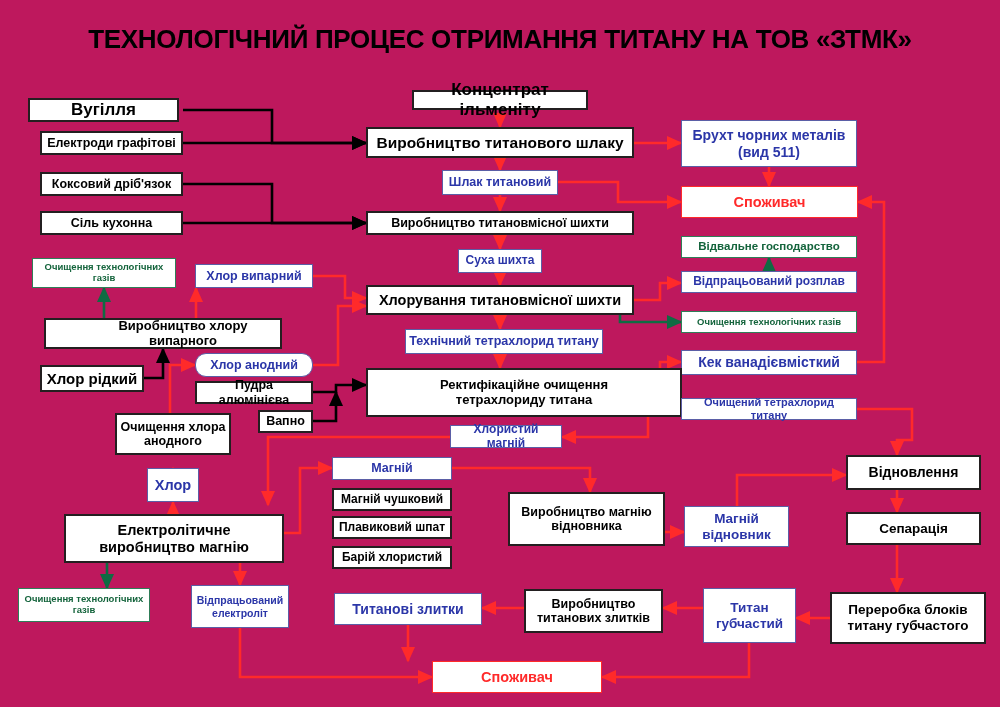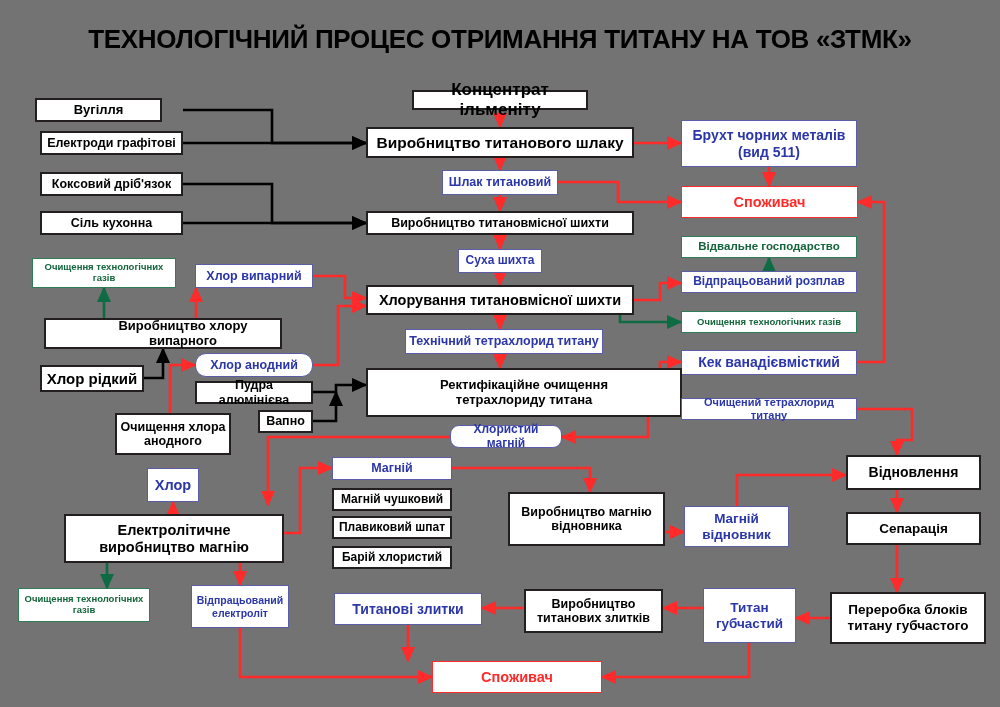--- a/index.html
+++ b/index.html
@@ -1,17 +1,17 @@
 <!DOCTYPE html>
 <html><head>
 <meta charset="utf-8">
 <style>
   html,body{margin:0;padding:0;background:#ffffff;}
   body{font-family:"Liberation Sans", sans-serif;}
-  #stage{position:relative;width:1000px;height:707px;background:#737373;overflow:hidden;}
+  #stage{position:relative;width:1000px;height:707px;background:#be185d;overflow:hidden;}
 
   #title{
     position:absolute;left:0;top:24px;width:1000px;text-align:center;
     font-size:26px;font-weight:bold;color:#000000;letter-spacing:-0.3px;
     font-family:"Liberation Sans", sans-serif;
   }
 
   .node{
     position:absolute;box-sizing:border-box;
     display:flex;align-items:center;justify-content:center;text-align:center;
@@ -142,21 +142,21 @@
       <path d="M104,318 L104,288"></path>
 
       <path d="M620,315 L620,322 L661,322 L681,322"></path>
 
       <path d="M769,271 L769,258"></path>
 
       <path d="M107,563 L107,588"></path>
     </g>
   </svg>
 
-  <div class="node k-black" style="left:35px;top:98px;width:127px;height:24px;font-size:13px;">
+  <div class="node k-black" style="left:28px;top:98px;width:151px;height:24px;font-size:17px;">
     <span>Вугілля</span>
   </div>
 
   <div class="node k-black" style="left:40px;top:131px;width:143px;height:24px;font-size:12.5px;">
     <span>Електроди графітові</span>
   </div>
 
   <div class="node k-black" style="left:40px;top:172px;width:143px;height:24px;font-size:12.5px;">
     <span>Коксовий дріб'язок</span>
   </div>
@@ -254,21 +254,21 @@
 
   <div class="node k-black" style="left:258px;top:410px;width:55px;height:23px;font-size:12.5px;">
     <span>Вапно</span>
   </div>
 
   <div class="node k-black" style="left:115px;top:413px;width:116px;height:42px;font-size:12.5px;white-space:pre-line;">
     <span>Очищення хлора
 анодного</span>
   </div>
 
-  <div class="node k-blue" style="left:450px;top:425px;width:112px;height:23px;font-size:12px;border-radius:9px;">
+  <div class="node k-blue" style="left:450px;top:425px;width:112px;height:23px;font-size:12px;">
     <span>Хлористий магній</span>
   </div>
 
   <div class="node k-blue" style="left:332px;top:457px;width:120px;height:23px;font-size:12.5px;">
     <span>Магній</span>
   </div>
 
   <div class="node k-black" style="left:846px;top:455px;width:135px;height:35px;font-size:14px;">
     <span>Відновлення</span>
   </div>

